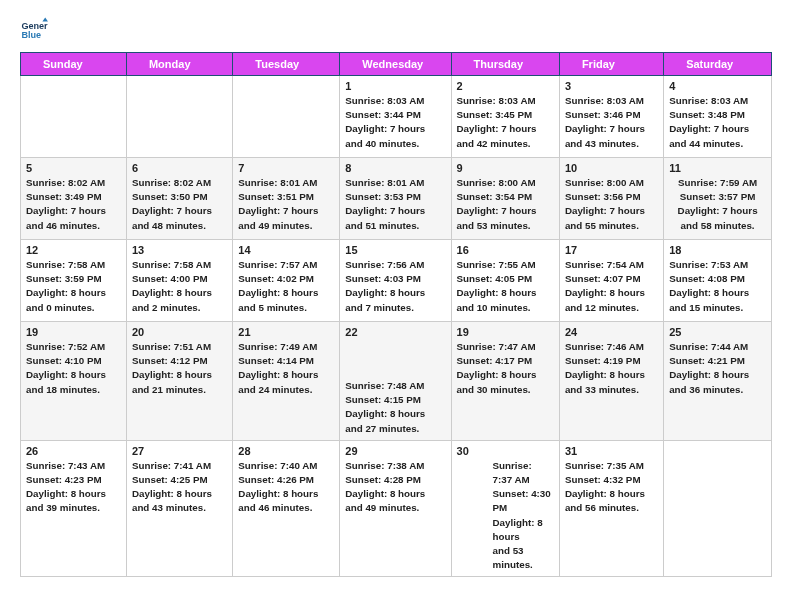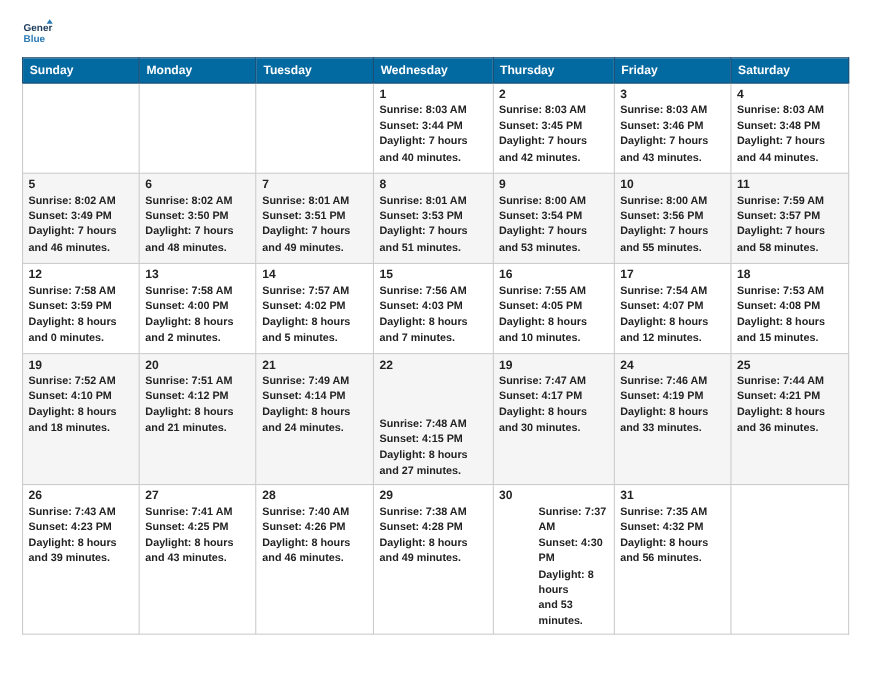--- a/index.html
+++ b/index.html
@@ -49,24 +49,24 @@
       font-size: 13px;
       color: #333;
     }
     .calendar {
       width: 100%;
       border-collapse: collapse;
       border: 1px solid #ccc;
       font-size: 10.5px;
     }
     .calendar th {
-      background: #0369a1;
+      background: #d946ef;
       color: #fff;
       text-align: left;
-      padding: 5px 6px;
+      padding: 5px 22px;
       font-size: 11px;
       font-weight: bold;
       border: 1px solid #1e4f75;
     }
     .calendar td {
       border: 1px solid #ccc;
       vertical-align: top;
       padding: 4px 5px;
       height: 82px;
       width: 113px;
@@ -198,21 +198,21 @@
           </td>
           <td>
             <span class="day-num">10</span>
             <div class="day-info" style="white-space: pre-line;">Sunrise: 8:00 AM
 Sunset: 3:56 PM
 Daylight: 7 hours
 and 55 minutes.</div>
           </td>
           <td>
             <span class="day-num">11</span>
-            <div class="day-info" style="white-space: pre-line;">Sunrise: 7:59 AM
+            <div class="day-info" style="white-space: pre-line; text-align: center;">Sunrise: 7:59 AM
 Sunset: 3:57 PM
 Daylight: 7 hours
 and 58 minutes.</div>
           </td>
         </tr>
         <tr>
           <td>
             <span class="day-num">12</span>
             <div class="day-info" style="white-space: pre-line;">Sunrise: 7:58 AM
 Sunset: 3:59 PM

